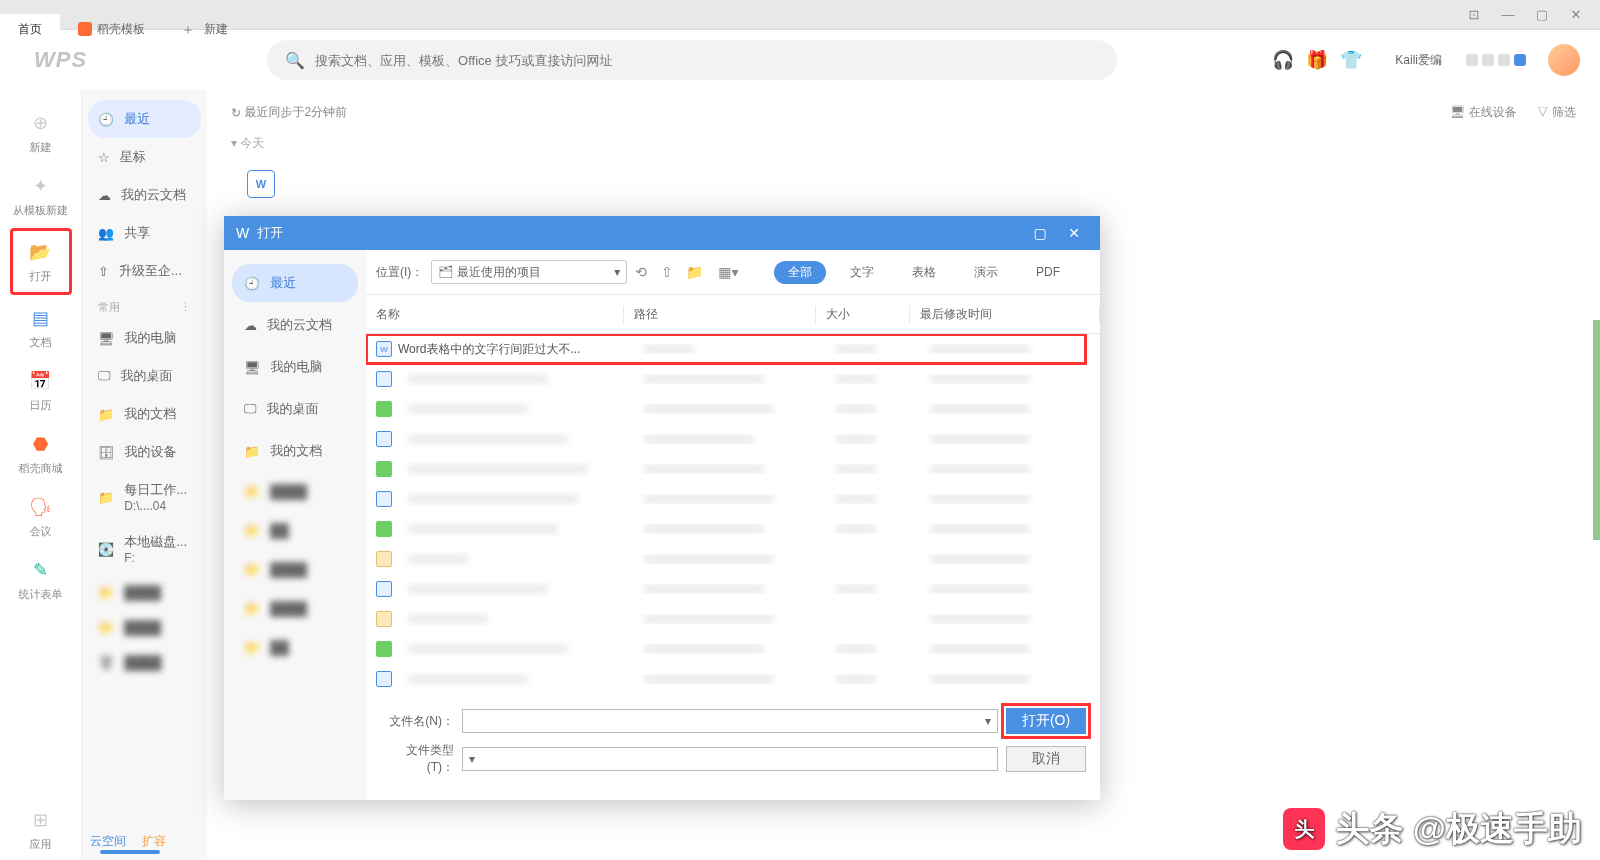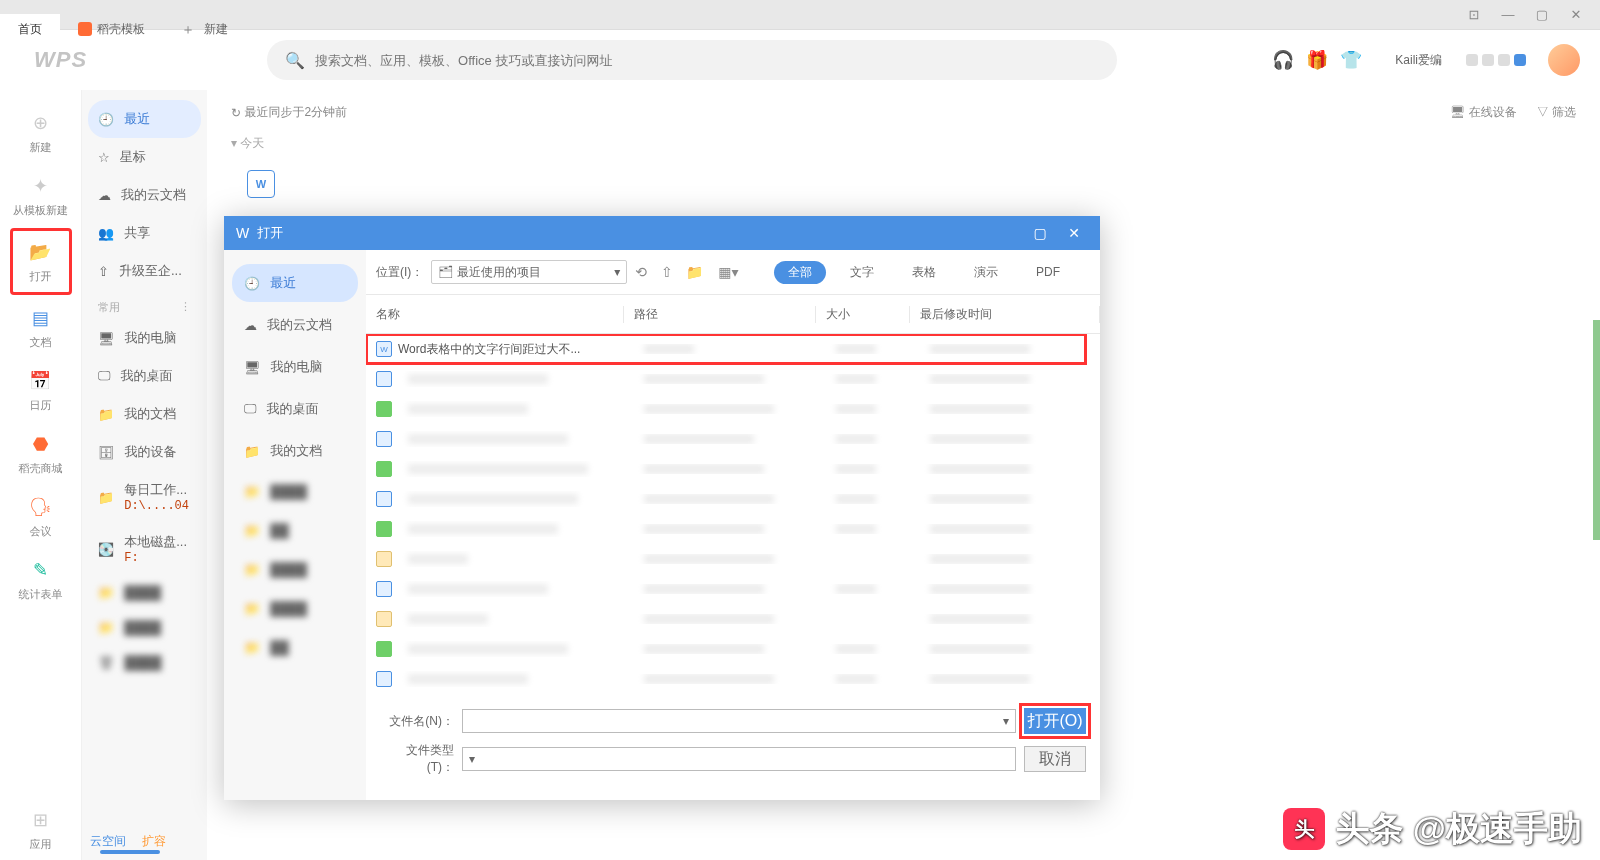--- a/index.html
+++ b/index.html
@@ -39,21 +39,21 @@
 .rail-icon.blue { color: #4a90e2; }
 .rail-icon.orange { color: #ff6b35; }
 .rail-icon.teal { color: #1abc9c; }
 .rail-spacer { flex: 1; }
 
 
 .sidebar { width: 125px; background: #f7f7f7; padding: 10px 6px; overflow: hidden; }
 .side-item { display: flex; align-items: center; padding: 10px 10px; font-size: 13px; color: #666; cursor: pointer; border-radius: 18px; gap: 10px; }
 .side-item.active { background: #e3edff; color: #3a7bd5; }
 .side-section { font-size: 11px; color: #aaa; padding: 10px 10px 4px; display: flex; justify-content: space-between; }
-.side-sub { font-size: 12px; color: #c2410c; padding: 6px 10px; font-family: Liberation Mono, monospace; }
+.side-sub { font-size: 12px; color: #737373; padding: 6px 10px; }
 .side-footer { position: absolute; bottom: 10px; left: 90px; display: flex; gap: 16px; font-size: 12px; margin-top: 10px; }
 .side-footer .sf1 { color: #4a90e2; }
 .side-footer .sf2 { color: #ff9933; }
 .store-bar { width: 60px; height: 4px; background: #4a90e2; margin: 2px 10px; border-radius: 2px; }
 
 
 .content { flex: 1; padding: 14px 24px; position: relative; }
 .content-top { display: flex; align-items: center; font-size: 12px; color: #888; }
 .content-top .right { margin-left: auto; display: flex; gap: 20px; }
 .section-title { font-size: 12px; color: #aaa; margin: 14px 0 8px; }
@@ -101,21 +101,21 @@
 .ricon.folder { background: #ffe9b8; border-color: #e0c070; }
 .rblur { filter: blur(3px); color: #bbb; background: rgba(200,200,200,0.35); border-radius: 2px; height: 10px; margin: 0 10px; }
 .rcell.path { width: 192px; }
 .rcell.size { width: 94px; }
 .rcell.date { flex: 1; }
 
 .dlg-footer { padding: 10px 14px 16px; font-size: 12px; color: #666; }
 .dlg-frow { display: flex; align-items: center; gap: 8px; margin-bottom: 8px; }
 .dlg-frow label { width: 74px; text-align: right; }
 .dlg-combo { flex: 1; height: 24px; border: 1px solid #bbb; padding: 0 6px; display: flex; align-items: center; justify-content: space-between; font-size: 12px; background: #fff; }
-.dlg-btn { width: 62px; height: 26px; border: 1px solid #bbb; background: #f2f2f2; font-size: 16px; cursor: pointer; display:flex; align-items:center; justify-content:center; }
+.dlg-btn { width: 80px; height: 26px; border: 1px solid #bbb; background: #f2f2f2; font-size: 14px; cursor: pointer; display:flex; align-items:center; justify-content:center; }
 .dlg-btn.primary { background: #4a90e2; color: #fff; border-color: #4a90e2; }
 .dlg-btn.highlighted { outline: 3px solid #ff3333; outline-offset: 2px; }
 
 
 .watermark { position: absolute; right: 18px; bottom: 8px; font-size: 34px; font-weight: bold; color: #fff; text-shadow: 0 0 2px #000, 1px 1px 3px rgba(0,0,0,0.6); display: flex; align-items: center; gap: 10px; }
 .wm-icon { width: 42px; height: 42px; background: #ff3355; border-radius: 8px; display: flex; align-items: center; justify-content: center; font-size: 20px; }
 .scroll-indicator { position: absolute; right: 0; top: 320px; width: 7px; height: 220px; background: #8fc98f; }
 
 </style>
 </head>

